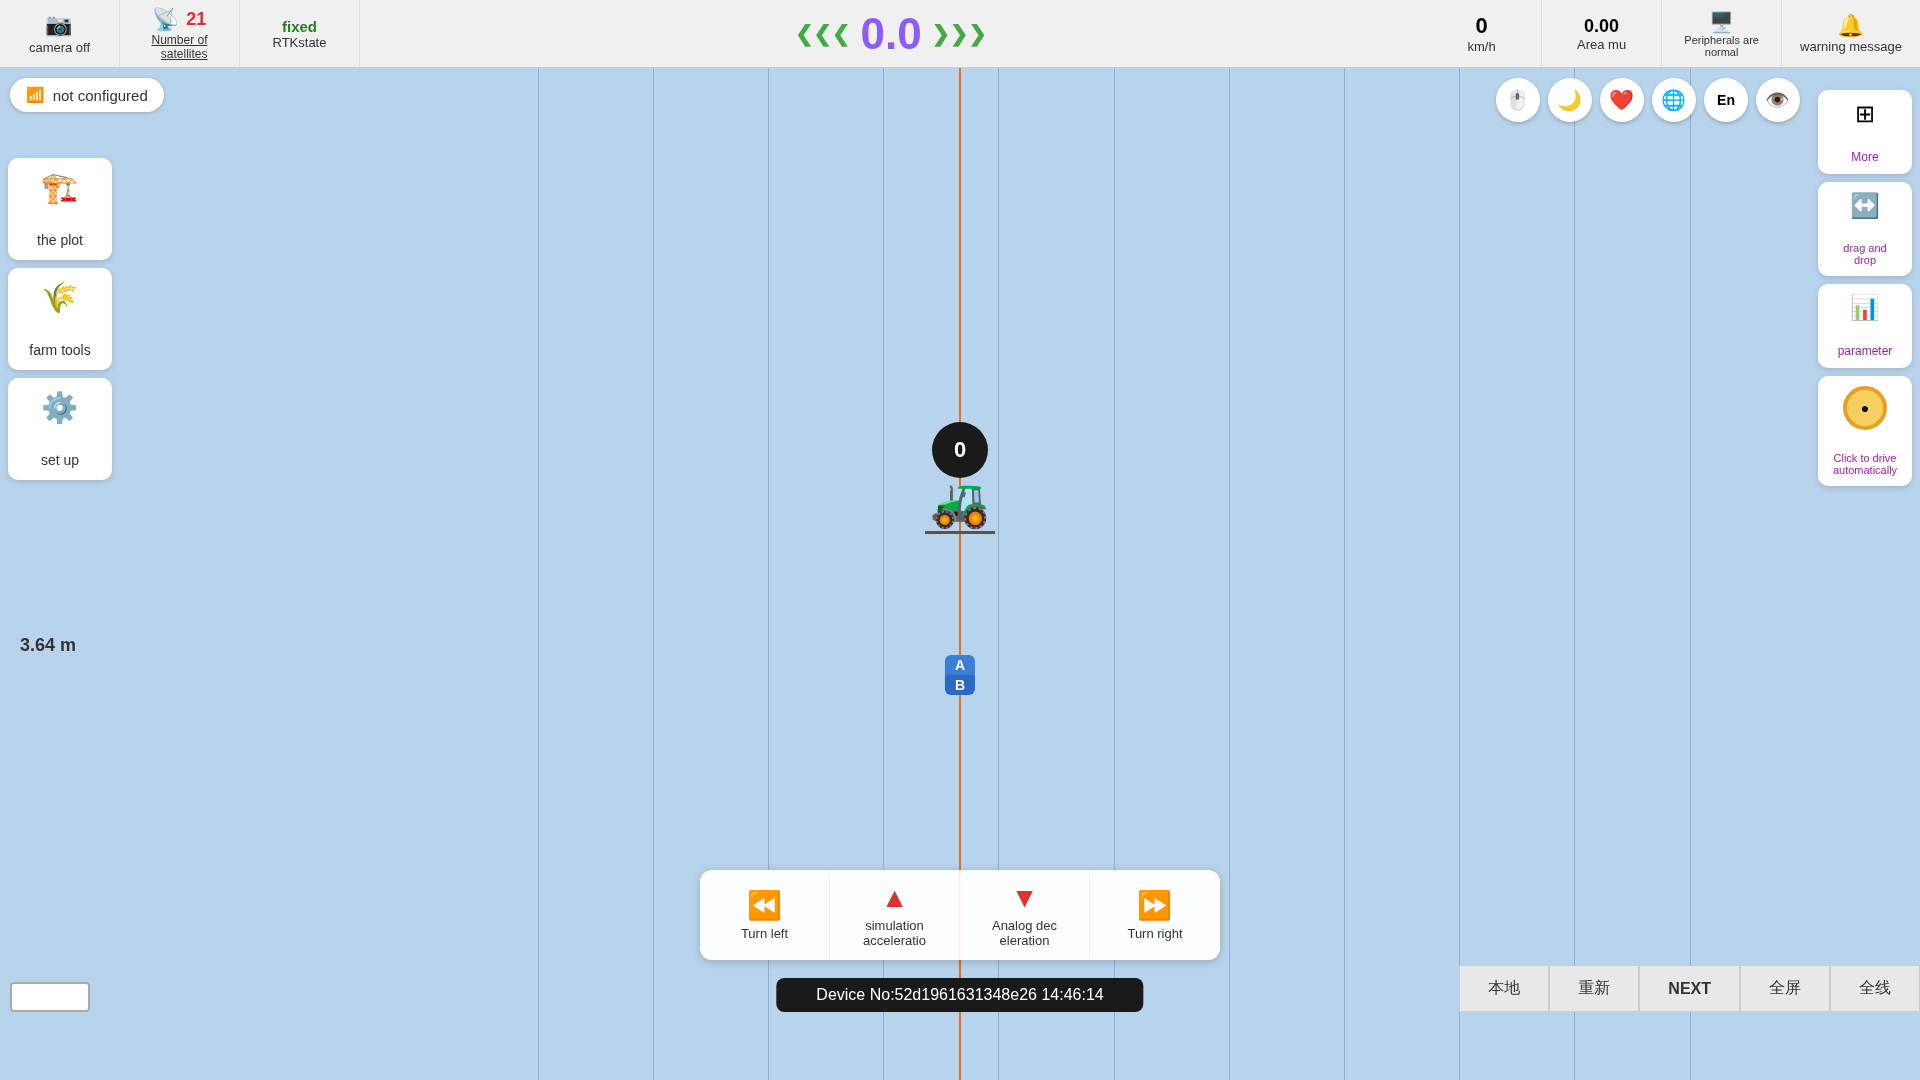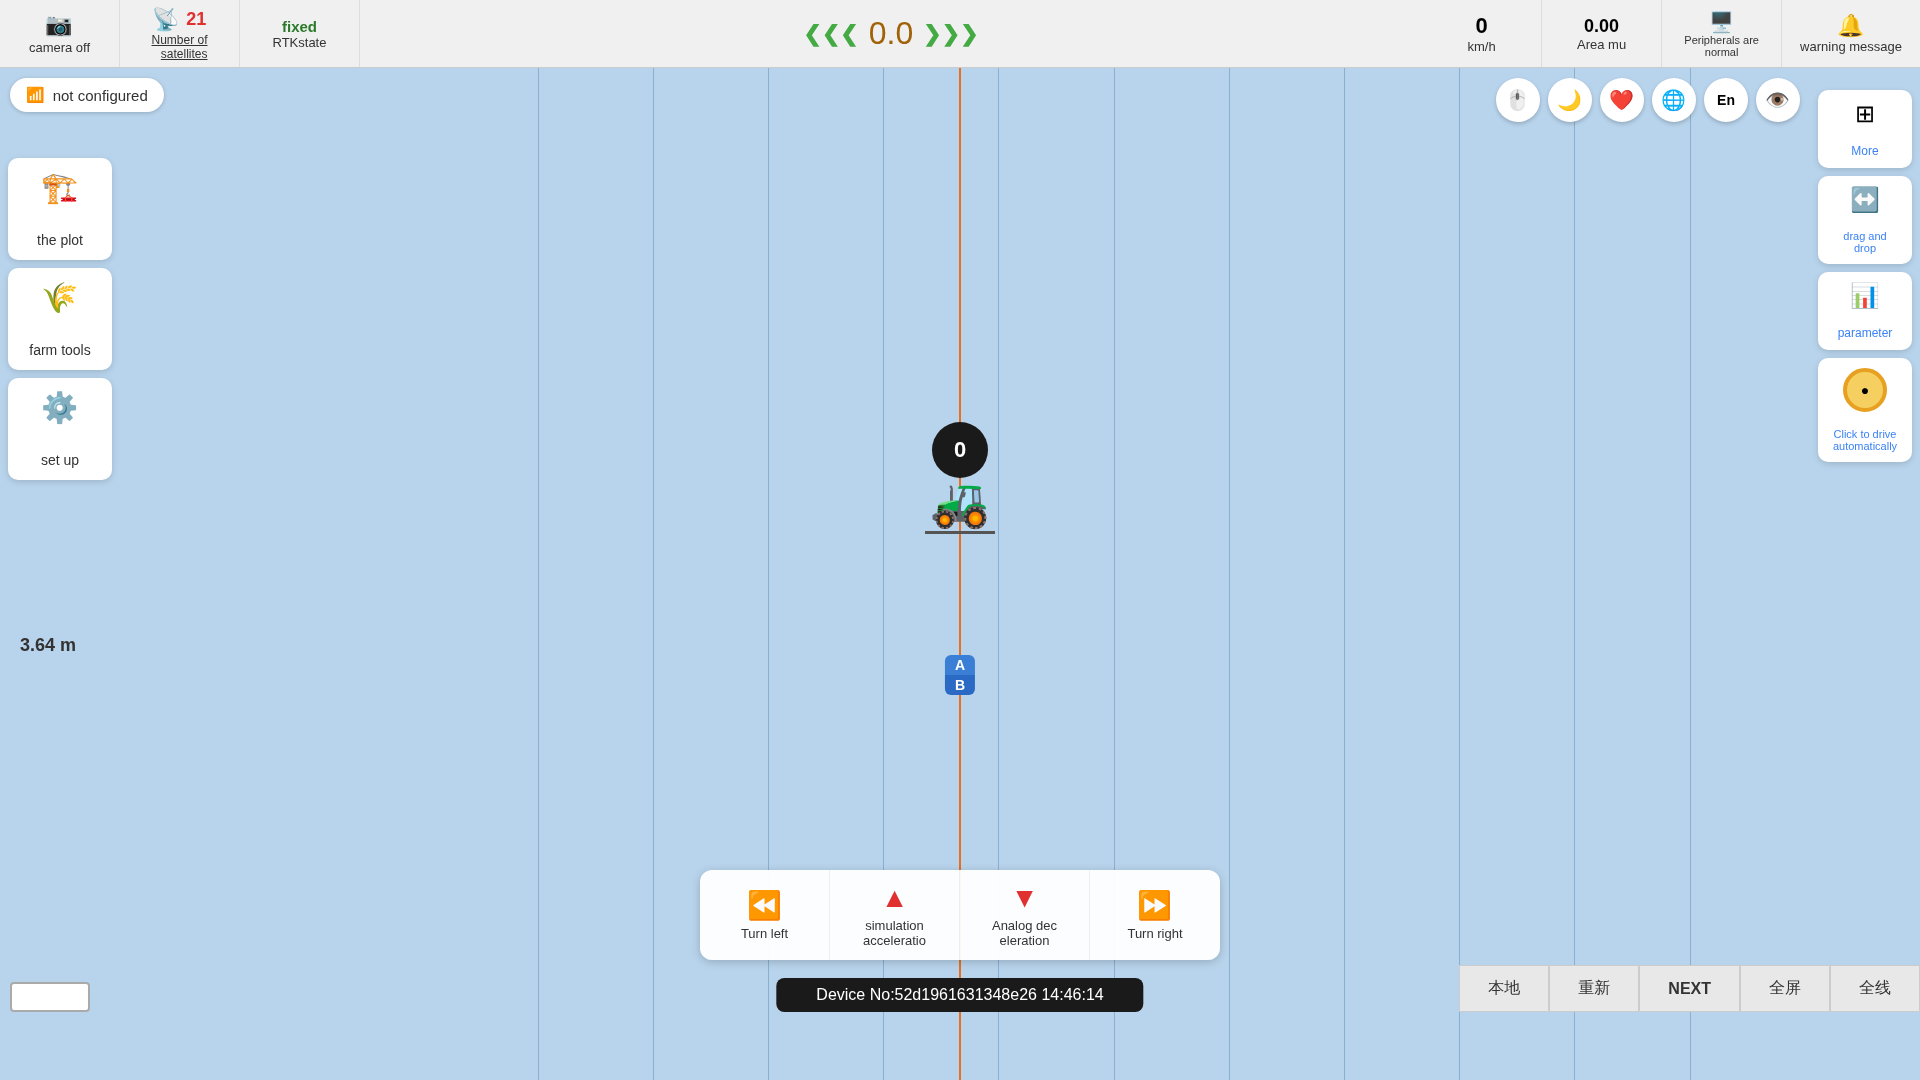--- a/index.html
+++ b/index.html
@@ -59,23 +59,23 @@
     .arrow-btn {
       color: #4a4;
       font-size: 22px;
       cursor: pointer;
       background: none;
       border: none;
       font-weight: bold;
     }
     .arrow-btn-left { color: #4a4; }
     .speed-value {
-      font-size: 32px;
-      font-weight: normal;
-      color: #a16207;
+      font-size: 44px;
+      font-weight: bold;
+      color: #8b5cf6;
     }
     .rtk-fixed {
       color: #2a7a2a;
       font-size: 15px;
       font-weight: bold;
     }
 
     
     .left-sidebar {
       position: absolute;
@@ -246,21 +246,21 @@
       background: white;
       border-radius: 10px;
       padding: 10px 8px;
       display: flex;
       flex-direction: column;
       align-items: center;
       cursor: pointer;
       box-shadow: 0 2px 6px rgba(0,0,0,0.15);
     }
     .right-icon-btn .icon { font-size: 24px; }
-    .right-icon-btn .label { font-size: 12px; color: #3b82f6; text-align: center; margin-top: 16px; }
+    .right-icon-btn .label { font-size: 12px; color: #a21caf; text-align: center; margin-top: 22px; }
 
     
     .top-right-icons {
       position: absolute;
       top: 78px;
       right: 120px;
       display: flex;
       gap: 8px;
       z-index: 60;
     }

